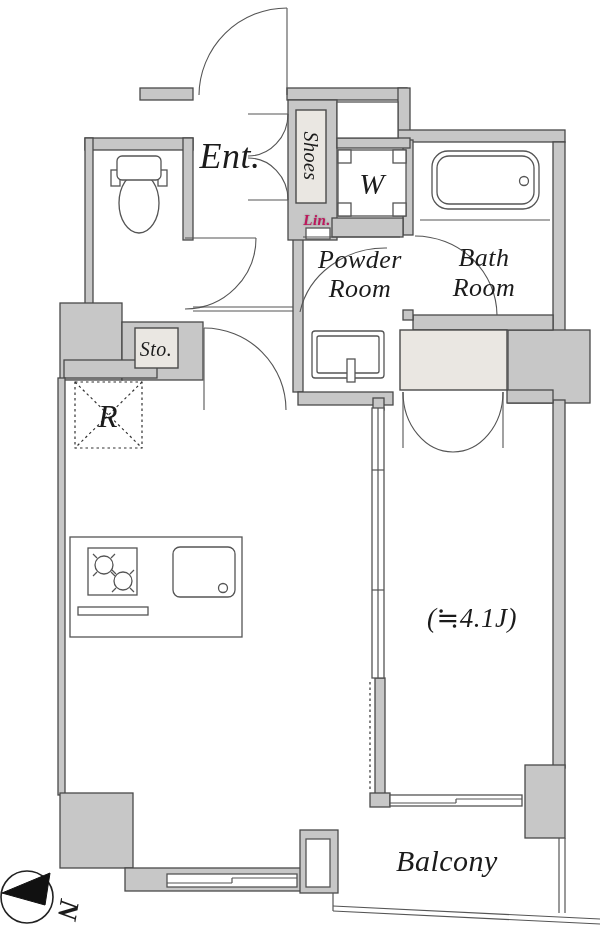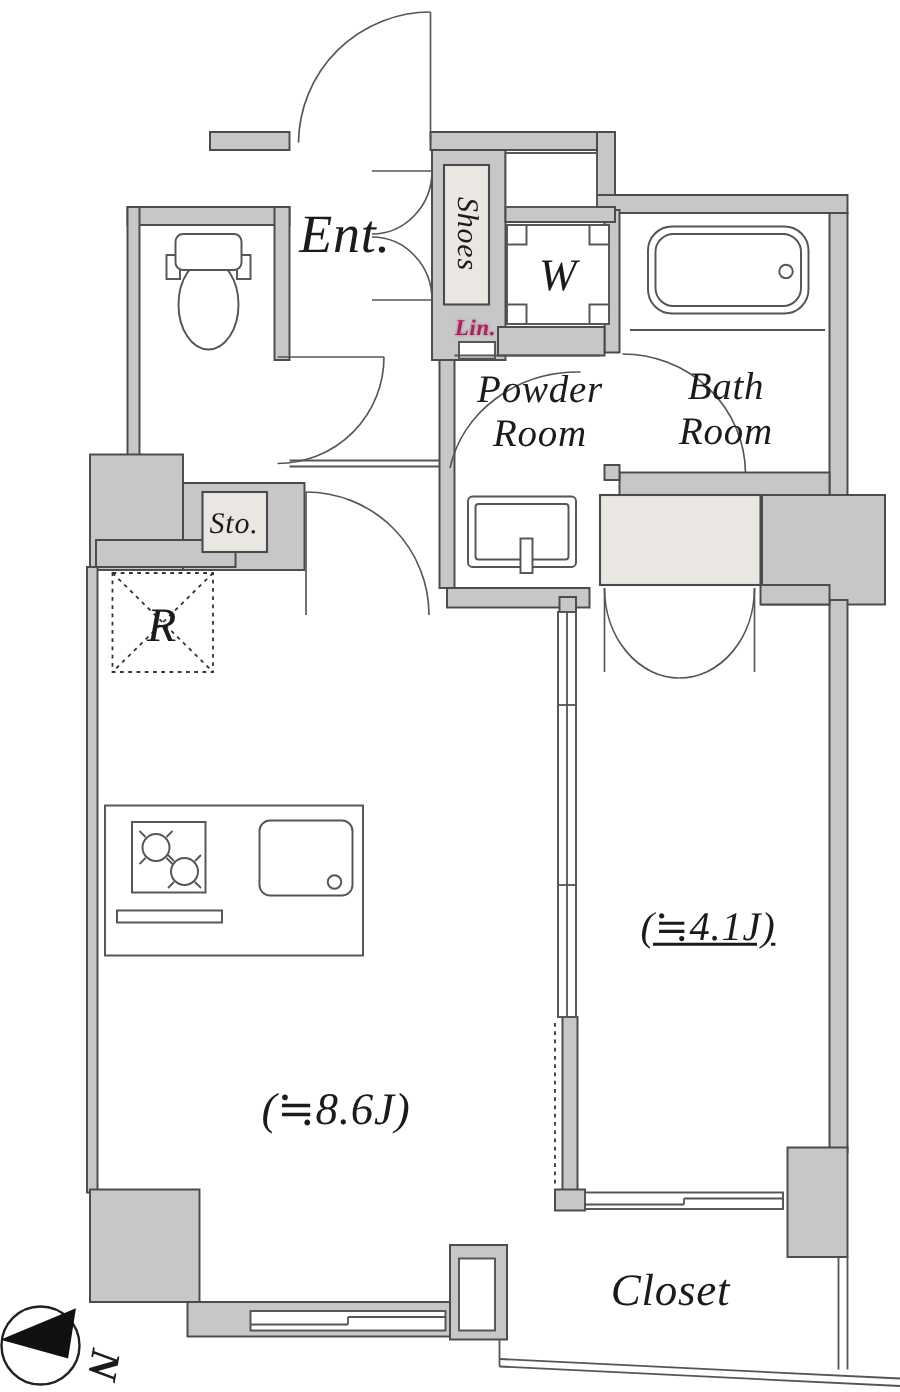--- a/index.html
+++ b/index.html
@@ -181,17 +181,16 @@
   <div class="lbl" style="left:230px;top:156px;font-size:36px;">Ent.</div>
   <div class="lbl rot90" style="left:311px;top:156px;font-size:20px;">Shoes</div>
   <div class="lbl white" style="left:317px;top:220px;font-size:15px;">Lin.</div>
   <div class="lbl" style="left:372px;top:184px;font-size:30px;">W</div>
   <div class="lbl" style="left:360px;top:260px;font-size:26px;font-family:Liberation Serif, serif;">Powder</div>
   <div class="lbl" style="left:360px;top:289px;font-size:26px;">Room</div>
   <div class="lbl" style="left:484px;top:258px;font-size:26px;">Bath</div>
   <div class="lbl" style="left:484px;top:288px;font-size:26px;">Room</div>
   <div class="lbl" style="left:156px;top:349px;font-size:20px;">Sto.</div>
   <div class="lbl" style="left:108px;top:416px;font-size:32px;">R</div>
-  <div class="lbl" style="left:224px;top:740px;font-size:30px;">(≒8.6J)</div>
-  <div class="lbl" style="left:472px;top:618px;font-size:27px;text-decoration:underline;">(≒4.1J)</div>
-  <div class="lbl" style="left:447px;top:861px;font-size:30px;">Closet</div>
+  <div class="lbl" style="left:472px;top:618px;font-size:27px;">(≒4.1J)</div>
+  <div class="lbl" style="left:447px;top:861px;font-size:30px;">Balcony</div>
   <div class="lbl north" style="left:68px;top:910px;font-size:28px;">N</div>
 </div>
 
 </body></html>

